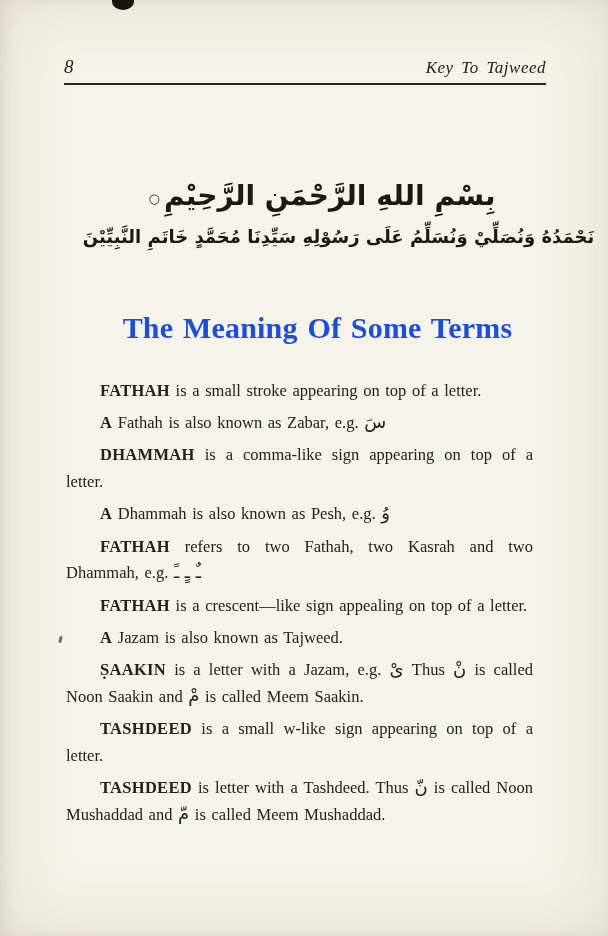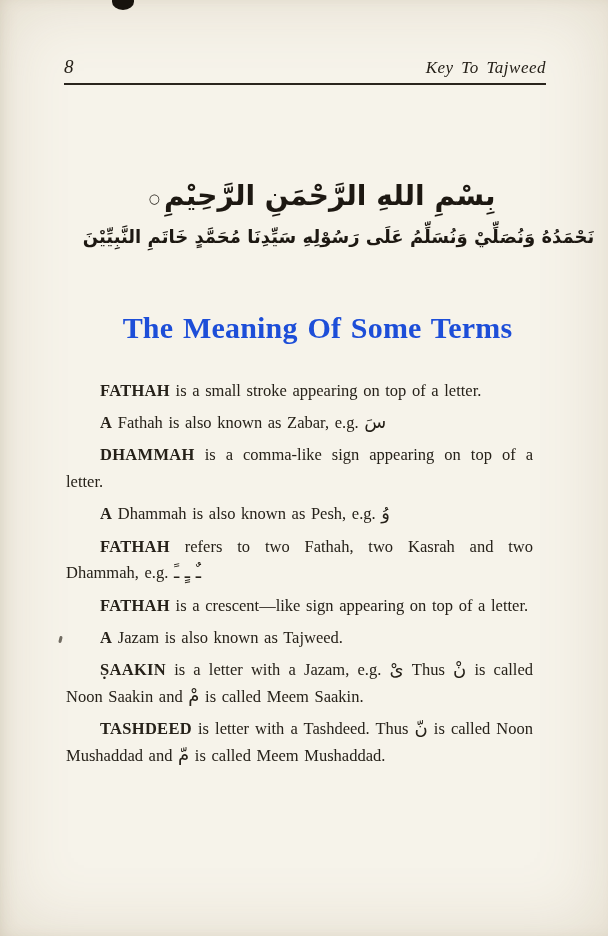--- a/index.html
+++ b/index.html
@@ -93,18 +93,19 @@
   </div>
 
   <h1 class="heading">The Meaning Of Some Terms</h1>
 
   <main class="content">
       <p class="para"><b class="lead">FATHAH</b><span> is a small stroke appearing on top of a letter.</span></p>
       <p class="para"><b class="lead">A</b><span> Fathah is also known as Zabar, e.g. <span class="ar">سَ</span></span></p>
       <p class="para"><b class="lead">DHAMMAH</b><span> is a comma-like sign appearing on top of a letter.</span></p>
       <p class="para"><b class="lead">A</b><span> Dhammah is also known as Pesh, e.g. <span class="ar">وُ</span></span></p>
       <p class="para"><b class="lead">FATHAH</b><span> refers to two Fathah, two Kasrah and two Dhammah, e.g. <span class="ar">ـٌ</span> <span class="ar">ـٍ</span> <span class="ar">ـً</span></span></p>
-      <p class="para"><b class="lead">FATHAH</b><span> is a crescent—like sign appearing on top of a letter.</span></p>
+      <p class="para"><b class="lead">FATHAH</b><span> is a crescent—like sign appealing on top of a letter.</span></p>
       <p class="para"><b class="lead">A</b><span> Jazam is also known as Tajweed.</span></p>
       <p class="para"><b class="lead">ṢAAKIN</b><span> is a letter with a Jazam, e.g. <span class="ar">ىْ</span> Thus <span class="ar">نْ</span> is called Noon Saakin and <span class="ar">مْ</span> is called Meem Saakin.</span></p>
+      <p class="para"><b class="lead">TASHDEED</b><span> is a small w-like sign appearing on top of a letter.</span></p>
       <p class="para"><b class="lead">TASHDEED</b><span> is letter with a Tashdeed. Thus <span class="ar">نّ</span> is called Noon Mushaddad and <span class="ar">مّ</span> is called Meem Mushaddad.</span></p>
     </main>
 </div>
 
 </body></html>

